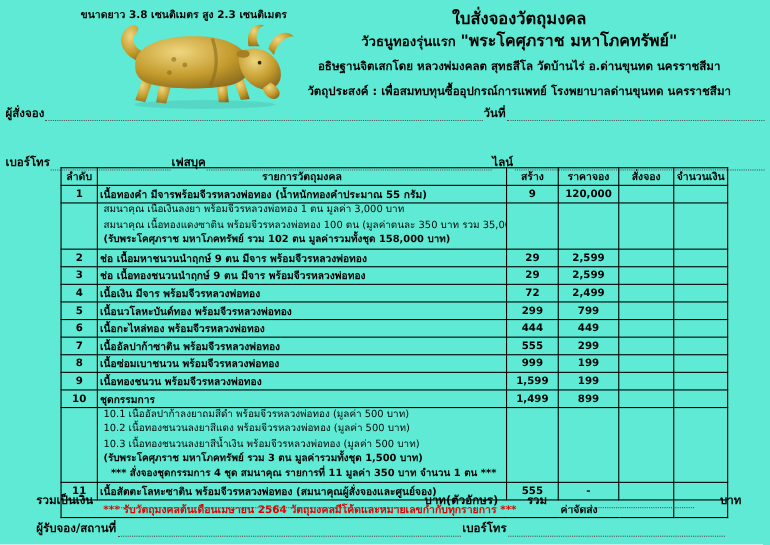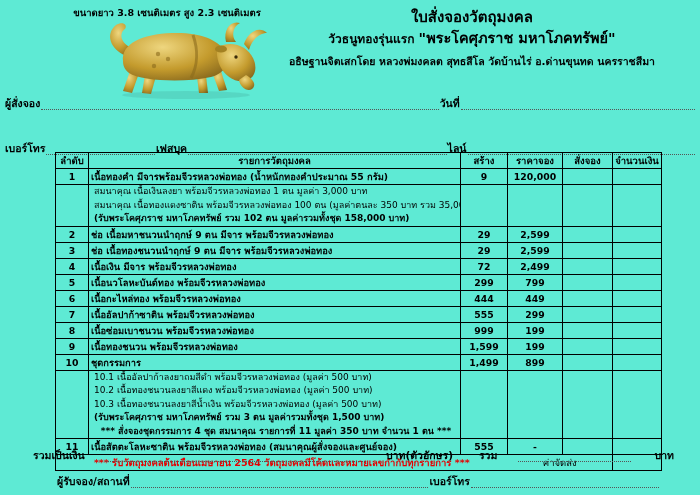--- a/index.html
+++ b/index.html
@@ -35,27 +35,27 @@
   td{border:1px solid #000;height:13px;padding:0 2px;font-size:9.3px;vertical-align:middle;
      white-space:nowrap;overflow:hidden;}
   td.no{text-align:center;font-weight:700;}
   td.nm{font-weight:700;}
   td.num{text-align:center;font-weight:700;}
   td.subnm{font-weight:400;padding:0 2px 0 5px;}
   td.subnm div{height:13.5px;line-height:13.5px;font-size:9px;}
   td.subnm div.b{font-weight:700;}
   td.subnm div.c{text-align:center;}
   td.notecell{font-weight:700;text-align:center;border-right:0;font-size:9.5px;}
-  td.shiplabel{border-left:0;text-align:center;font-weight:400;font-size:9.5px;}
+  td.shiplabel{border-left:0;text-align:left;font-weight:700;font-size:9.5px;}
 
   
   .ft{position:absolute;display:flex;align-items:flex-end;font-size:10.5px;font-weight:700;
       line-height:13px;}
   .ft1{top:449px;left:33px;right:26px;gap:20px;}
-  .ft2{top:475px;left:33px;right:40px;margin-left:24px;}
+  .ft2{top:475px;left:33px;right:40px;}
 </style>
 </head>
 <body>
 
 <div class="page">
 
   <div class="bcap">ขนาดยาว 3.8 เซนติเมตร สูง 2.3 เซนติเมตร</div>
   <div class="bull">
     <svg viewBox="0 0 178 86" width="178" height="86">
       <defs>
@@ -82,20 +82,21 @@
       <path d="M130,28 C127,15 135,6 144,9 C137,12 135,22 140,28 Z" fill="url(#gg)"></path>
       <ellipse cx="125" cy="35" rx="6" ry="3.6" fill="#a38122"></ellipse>
       <circle cx="140" cy="43" r="1.7" fill="#3a2c08"></circle>
     </svg>
   </div>
 
   <div class="hdr">
     <div class="t1">ใบสั่งจองวัตถุมงคล</div>
     <div class="t2"><span>วัวธนูทองรุ่นแรก</span> <span class="nm2">"พระโคศุภราช มหาโภคทรัพย์"</span></div>
     <div class="t3">อธิษฐานจิตเสกโดย หลวงพ่มงคลต สุทธสีโล วัดบ้านไร่ อ.ด่านขุนทด นครราชสีมา</div>
+    <div class="t4">วัตถุประสงค์ : เพื่อสมทบทุนซื้ออุปกรณ์การแพทย์ โรงพยาบาลด่านขุนทด นครราชสีมา</div>
   </div>
 
   <div class="fl" style="top:97px;">
     <span class="lb">ผู้สั่งจอง</span>
     <span class="dots" style="flex:39 1 0;"></span>
     <span class="lb">วันที่</span>
     <span class="dots" style="flex:23 1 0;"></span>
   </div>
   <div class="fl" style="top:142px;">
     <span class="lb">เบอร์โทร</span>

